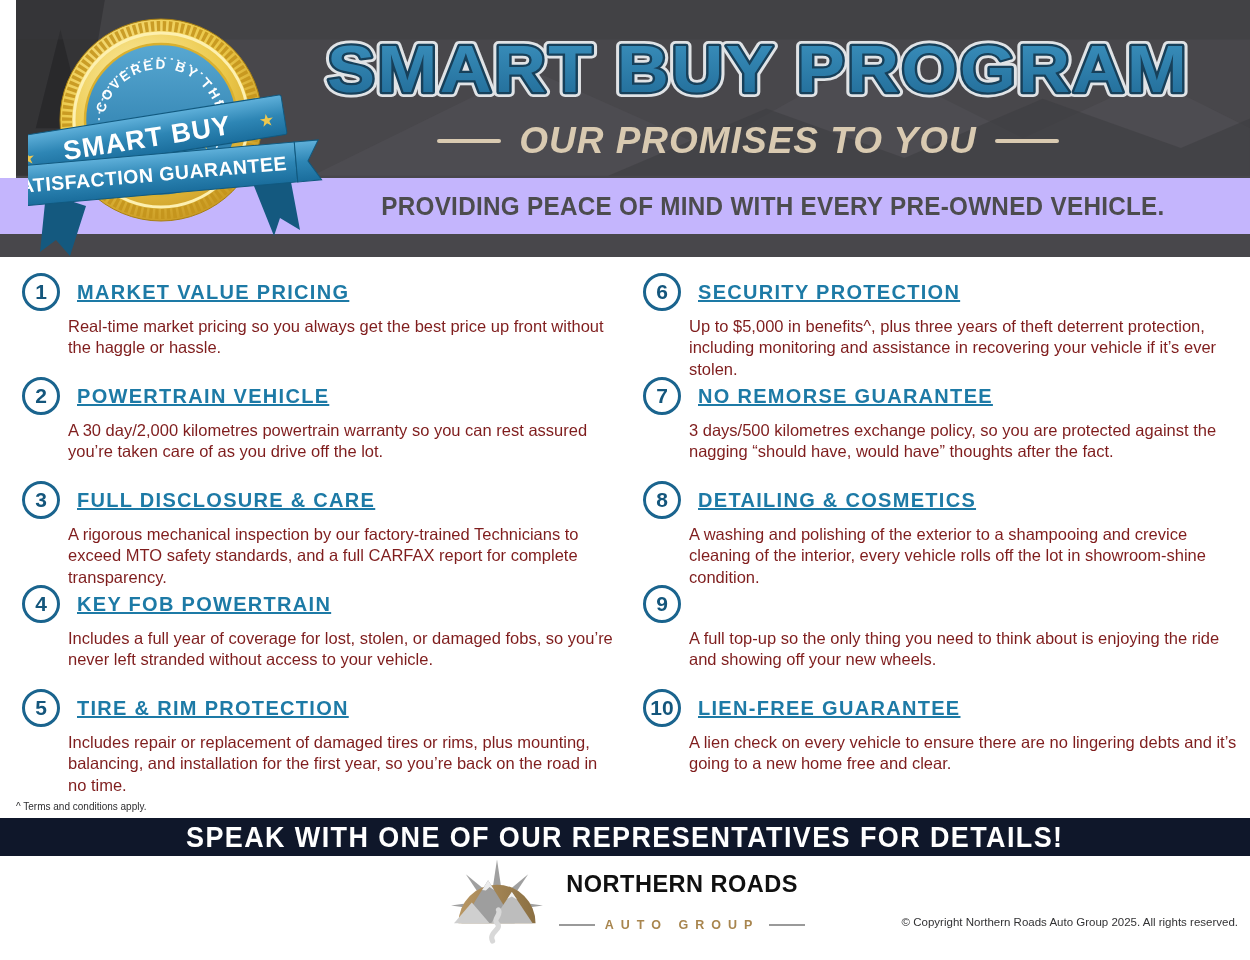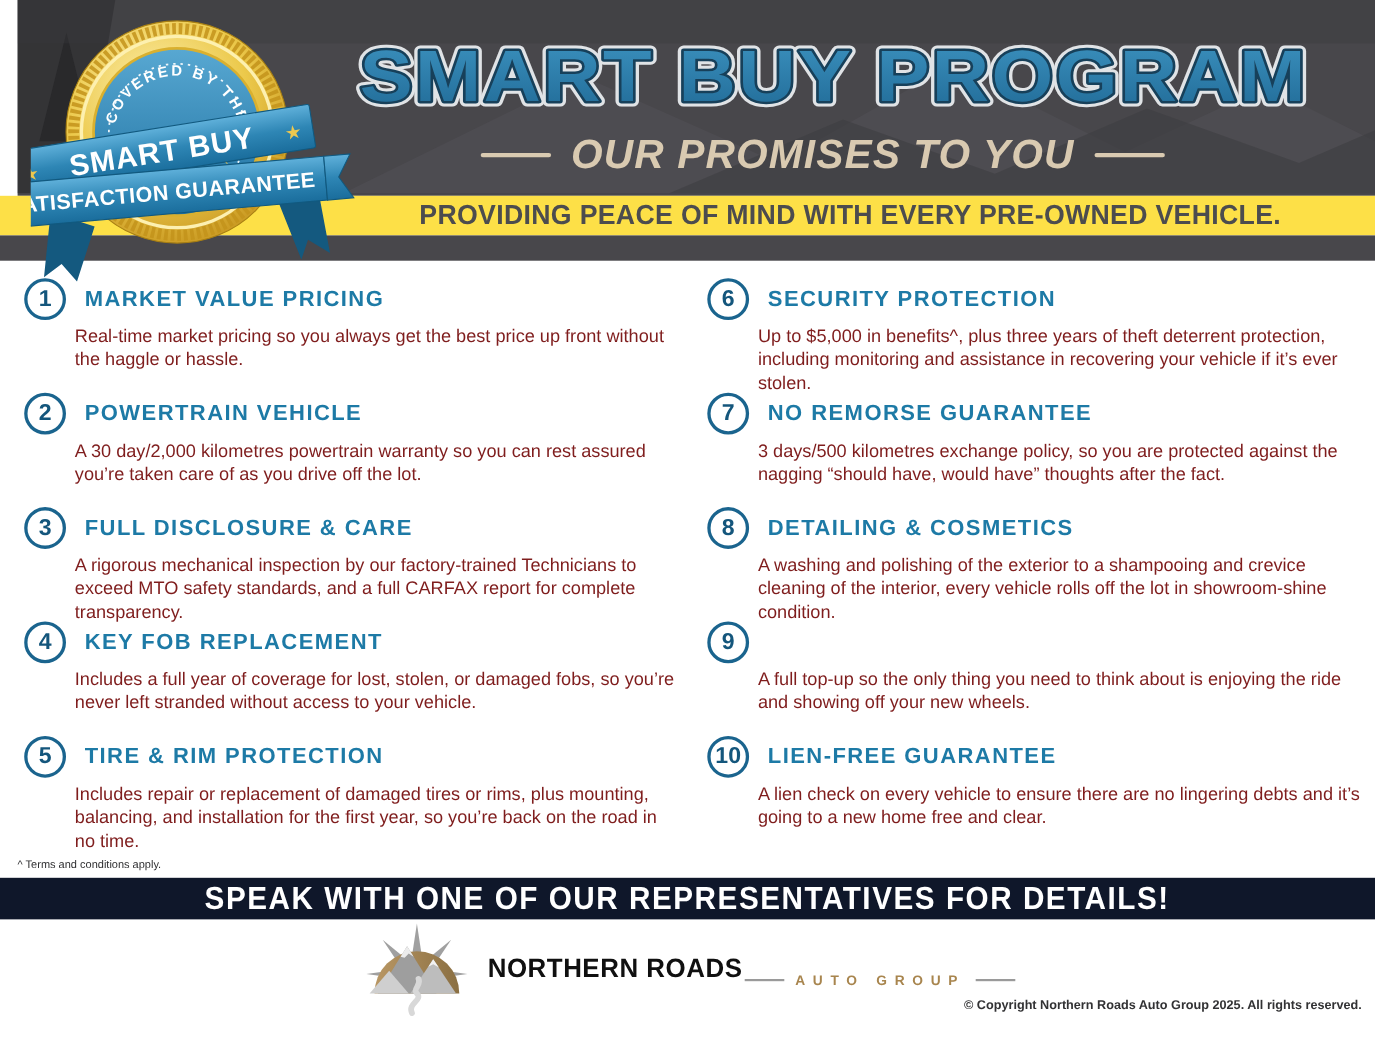--- a/index.html
+++ b/index.html
@@ -6,50 +6,50 @@
   .page{width:1250px;height:960px;position:relative;background:#ffffff;overflow:hidden;
         font-family:"Liberation Sans","DejaVu Sans",sans-serif;}
   
   .header{height:178px;background:#48474b;position:relative;overflow:visible;z-index:1;margin-left:16px;}
   .header-texture{position:absolute;inset:0;overflow:hidden;}
   .title-svg{position:absolute;left:296px;top:28px;width:892px;height:86px;z-index:2;}
   .subtitle{position:absolute;top:120px;left:0;width:100%;display:flex;justify-content:center;
             align-items:center;gap:18px;transform:translateX(115px);z-index:2;}
   .subtitle-text{font-size:37px;font-style:italic;font-weight:700;color:#d9cab1;letter-spacing:1px;}
   .subtitle-dash{width:64px;height:4px;background:#d9cab1;border-radius:2px;}
-  .tagline-band{height:36px;background:#fde047;display:flex;align-items:center;position:relative;z-index:1;}
+  .tagline-band{height:56px;background:#c4b5fd;display:flex;align-items:center;position:relative;z-index:1;}
   .tagline{width:100%;box-sizing:border-box;padding-left:305px;text-align:center;
            font-size:25px;font-weight:800;color:#4c4c4e;letter-spacing:.3px;transform:scaleX(.97);}
   .dark-strip{height:23px;background:#48474b;position:relative;z-index:1;}
   
   .badge{position:absolute;left:28px;top:8px;width:300px;height:330px;z-index:6;}
   
   .body{height:561px;box-sizing:border-box;padding:16px 0 0 22px;display:flex;gap:21px;background:#fff;}
   .col{width:600px;}
   .col.right{width:606px;}
   .item{height:104px;}
   .item-head{display:flex;align-items:center;gap:17px;}
   .num-circle{width:38px;height:38px;min-width:38px;border:3px solid #1a648e;border-radius:50%;
               display:flex;align-items:center;justify-content:center;
               color:#14567c;font-size:21px;font-weight:700;box-sizing:border-box;}
-  .item-title{color:#1d7aa6;font-size:20px;font-weight:700;letter-spacing:1.3px;}
+  .item-title{color:#1d7aa6;font-size:20px;font-weight:700;letter-spacing:1.3px;text-decoration:underline;}
   .item-desc{margin:5px 0 0 46px;max-width:550px;color:#7f1d1d;font-size:16.5px;line-height:1.30;}
   .footnote{margin:8px 0 0 -6px;font-size:10px;color:#2e2e30;}
   
   .cta-bar{height:38px;background:#0f172a;display:flex;align-items:center;justify-content:center;}
   .cta-text{color:#ffffff;font-size:29px;font-weight:700;letter-spacing:1.5px;transform:scaleX(.93);white-space:nowrap;}
   
   .footer{height:92px;background:#ffffff;position:relative;display:flex;align-items:center;justify-content:center;}
   .brand{display:flex;align-items:center;gap:10px;margin-top:-2px;}
-  .brand-text{display:flex;flex-direction:row;align-items:center;}
+  .brand-text{display:flex;flex-direction:column;align-items:center;}
   .brand-name{font-size:24px;font-weight:800;color:#101010;letter-spacing:.5px;transform:scaleX(.98);white-space:nowrap;}
   .brand-sub{display:flex;align-items:center;gap:10px;margin-top:20px;}
   .brand-sub-line{width:36px;height:2px;background:#9a9a9a;}
   .brand-division{font-size:12.5px;font-weight:700;color:#a8854e;letter-spacing:7px;white-space:nowrap;}
-  .copyright{position:absolute;right:12px;bottom:8px;font-size:11.5px;color:#323234;font-weight:bold;}
+  .copyright{position:absolute;right:12px;bottom:20px;font-size:11.5px;color:#323234;}
 </style>
 </head>
 <body>
 
 <div class="page">
 
   <div class="header">
     <svg class="header-texture" viewBox="0 0 1250 178" preserveAspectRatio="none" aria-hidden="true">
       <rect x="0" y="0" width="1250" height="178" fill="#48474b"></rect>
       <polygon points="300,178 520,70 700,150 860,60 1020,140 1150,80 1250,130 1250,178" fill="#545358" opacity="0.45"></polygon>
@@ -157,21 +157,21 @@
         <div class="item-head">
           <div class="num-circle">3</div>
           <div class="item-title">FULL DISCLOSURE &amp; CARE</div>
         </div>
         <div class="item-desc">A rigorous mechanical inspection by our factory-trained Technicians to exceed MTO safety standards, and a full CARFAX report for complete transparency.</div>
       </div>
 
       <div class="item">
         <div class="item-head">
           <div class="num-circle">4</div>
-          <div class="item-title">KEY FOB REPLACEMENT</div>
+          <div class="item-title">KEY FOB POWERTRAIN</div>
         </div>
         <div class="item-desc">Includes a full year of coverage for lost, stolen, or damaged fobs, so you’re never left stranded without access to your vehicle.</div>
       </div>
 
       <div class="item">
         <div class="item-head">
           <div class="num-circle">5</div>
           <div class="item-title">TIRE &amp; RIM PROTECTION</div>
         </div>
         <div class="item-desc">Includes repair or replacement of damaged tires or rims, plus mounting, balancing, and installation for the first year, so you’re back on the road in no time.</div>

